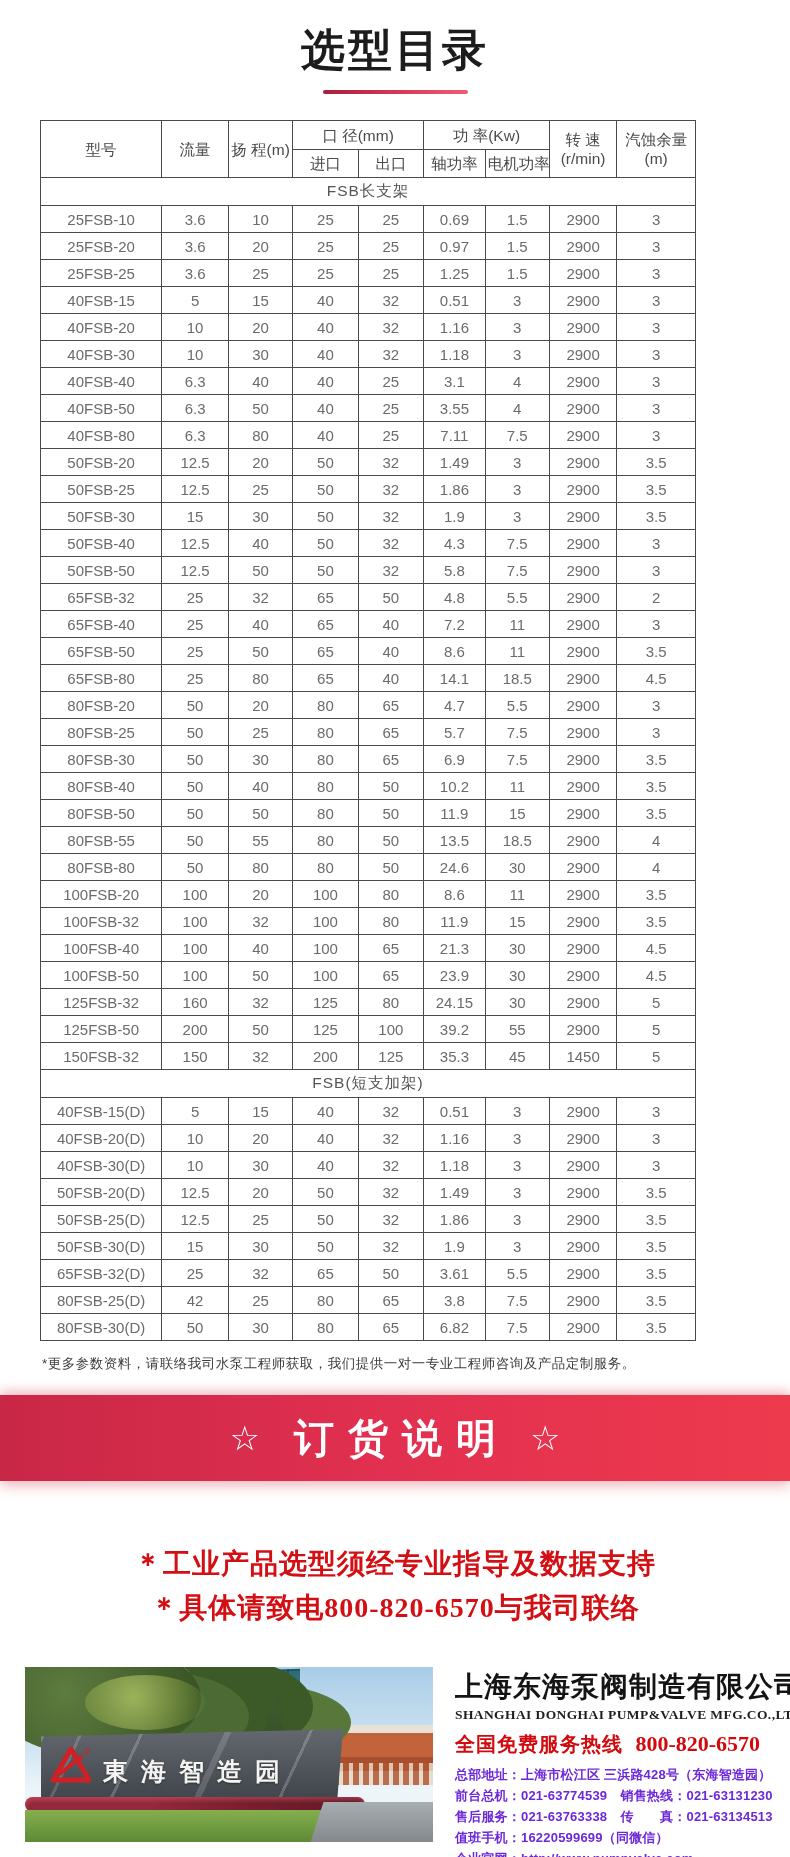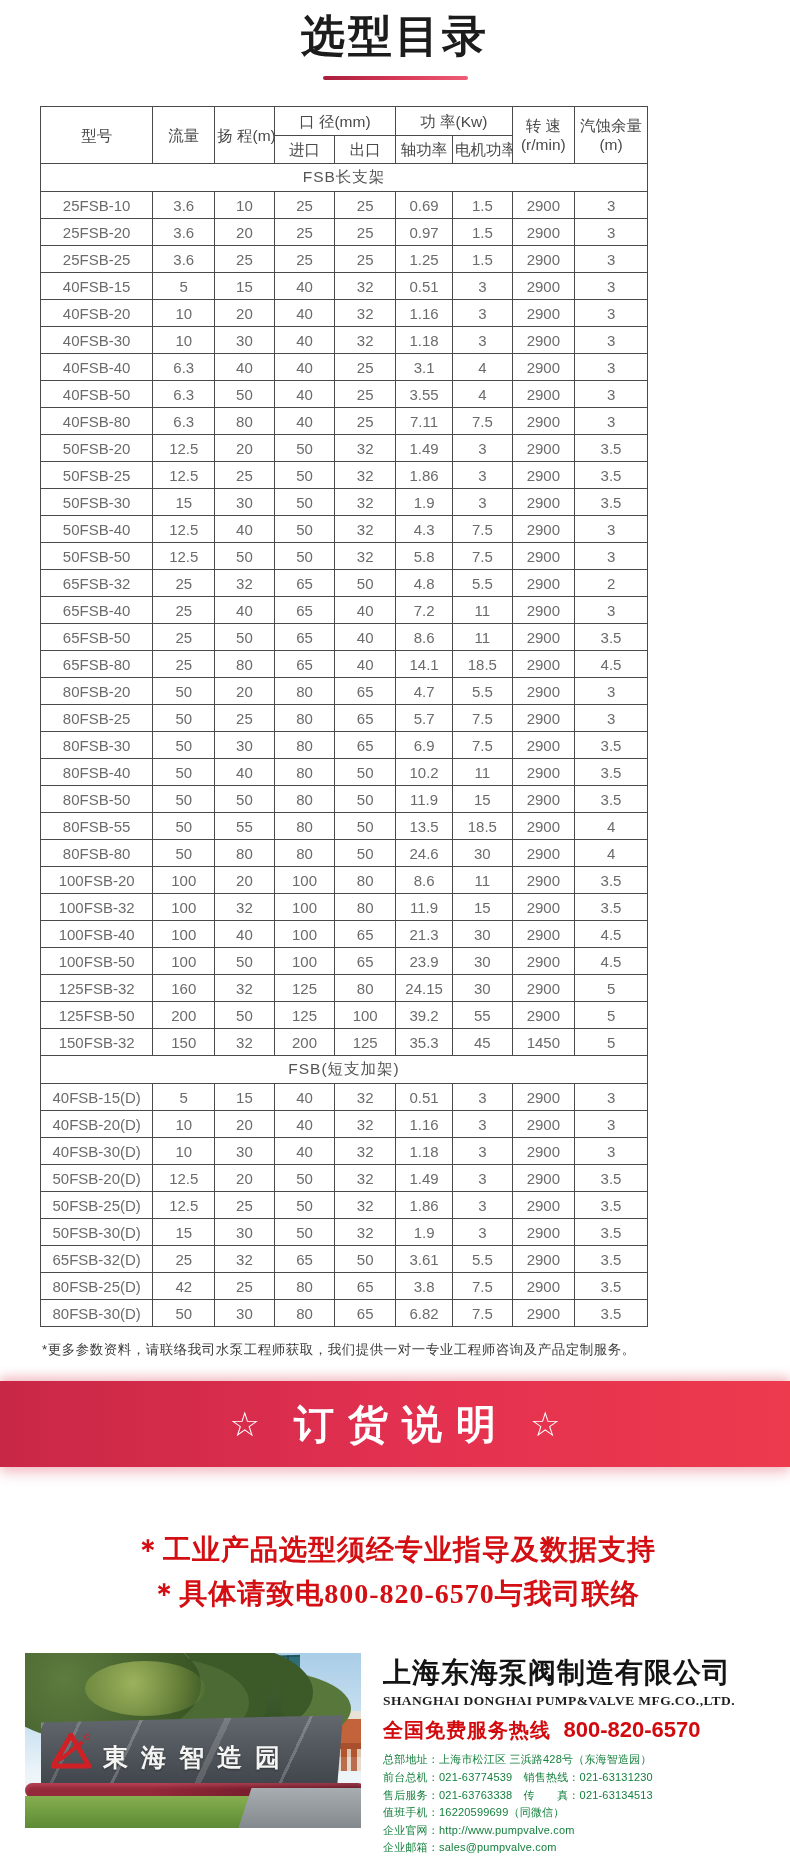--- a/index.html
+++ b/index.html
@@ -1,25 +1,25 @@
 <!DOCTYPE html>
 <html><head>
 <meta charset="utf-8">
 <style>
   html,body{margin:0;padding:0;background:#ffffff;}
   body{width:790px;min-height:1857px;font-family:"Liberation Sans","DejaVu Sans",sans-serif;position:relative;}
   .page{width:790px;min-height:1857px;background:#fff;overflow:hidden;}
 
   
-  .title{margin:12px 0 0;text-align:center;font-size:44px;font-weight:900;color:#1c1c1c;letter-spacing:3px;line-height:1.1;}
+  .title{margin:26px 0 0;text-align:center;font-size:44px;font-weight:900;color:#1c1c1c;letter-spacing:3px;line-height:1.1;}
   .title-underline{width:145px;height:4px;margin:16px auto 0;border-radius:2px;
     background:linear-gradient(90deg,#a81e3c 0%,#d93a58 55%,#ee5d77 100%);}
 
   
-  .spec-table{width:608px;margin:26px 38px 0 40px;border-collapse:collapse;table-layout:fixed;
+  .spec-table{width:656px;margin:26px 38px 0 40px;border-collapse:collapse;table-layout:fixed;
     font-size:15px;color:#6b6b6b;}
   .spec-table th,.spec-table td{border:1px solid #4a4a4a;text-align:center;vertical-align:middle;
     padding:0 2px;font-weight:400;overflow:hidden;white-space:nowrap;}
   .spec-table thead th{color:#4a4a4a;font-size:15.5px;height:28px;line-height:1.25;}
   .spec-table thead tr:nth-child(2) th{height:27px;}
   .spec-table tbody td{height:26px;}
   .spec-table .section-row td{height:27px;color:#555;font-size:15.5px;letter-spacing:1px;margin-left:11px;}
 
   
   .footnote{margin:14px 0 0 42px;font-size:13.5px;color:#3c3c3c;letter-spacing:0.5px;}
@@ -34,21 +34,21 @@
 
   
   .notices{margin-top:61px;text-align:center;}
   .notice-line{color:#d30f13;font-family:"Liberation Serif","DejaVu Serif",serif;
     font-weight:900;font-size:28px;line-height:1.55;letter-spacing:1px;}
 
   
   .footer{display:flex;margin:38px 25px 0;gap:22px;}
 
   
-  .photo{position:relative;width:336px;height:175px;overflow:hidden;flex:0 0 auto;background:#0f172a;text-align:center;}
+  .photo{position:relative;width:408px;height:175px;overflow:hidden;flex:0 0 auto;background:#0f172a;text-align:center;}
   .sky{position:absolute;inset:0;background:linear-gradient(180deg,#a9cde7 0%,#cfe4f2 45%,#eef5f9 70%);}
   .glass-building{position:absolute;left:150px;top:4px;width:125px;height:92px;
     background:
       repeating-linear-gradient(90deg,rgba(10,40,45,0.35) 0 2px,transparent 2px 14px),
       repeating-linear-gradient(180deg,rgba(10,40,45,0.3) 0 2px,transparent 2px 12px),
       linear-gradient(180deg,#2c6a74 0%,#3f8d94 60%,#57a3a8 100%);
     transform:skewY(-2deg);}
   .right-building{position:absolute;right:0;top:58px;width:140px;height:46px;
     background:linear-gradient(180deg,#e8e2d6 0 18%,#c2633c 18% 70%,#a8502e 70% 100%);}
   .right-fence{position:absolute;right:0;top:96px;width:130px;height:22px;
@@ -77,23 +77,23 @@
   .road{position:absolute;right:0;bottom:0;width:130px;height:40px;
     background:linear-gradient(180deg,#a8adb1,#83898d);transform:skewX(-18deg) translateX(14px);}
 
   
   .company{flex:1;padding-top:4px;min-width:0;}
   .company-name{font-size:28px;font-weight:900;color:#141414;letter-spacing:1px;line-height:1.15;white-space:nowrap;}
   .company-name-en{margin-top:4px;font-family:"Liberation Serif","DejaVu Serif",serif;font-weight:700;
     font-size:13.5px;color:#1e1e1e;letter-spacing:0.4px;white-space:nowrap;}
   .hotline{margin-top:8px;color:#d20a0e;font-weight:900;white-space:nowrap;}
   .hotline .hotline-label{font-size:20px;letter-spacing:1px;margin-top:27px;}
-  .hotline .hotline-number{font-size:22px;font-family:Liberation Sans, sans-serif;margin-left:8px;margin-top:8px;}
+  .hotline .hotline-number{font-size:22px;font-family:Liberation Serif, serif;margin-left:8px;margin-top:8px;}
   .contact-lines{margin-top:7px;}
-  .contact-line{font-size:11px;font-weight:400;color:#15803d;line-height:1.6;white-space:nowrap;
+  .contact-line{font-size:13px;font-weight:700;color:#6d28d9;line-height:1.6;white-space:nowrap;
     letter-spacing:0.2px;}
 </style>
 </head>
 <body>
 
 <div class="page">
 
   <h1 class="title">选型目录</h1>
   <div class="title-underline"></div>
 

